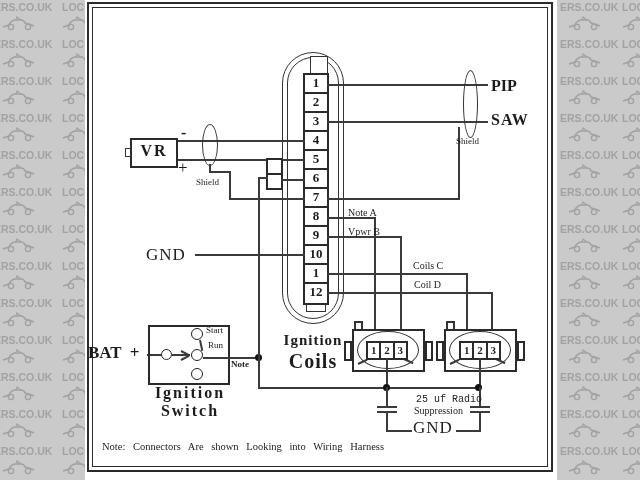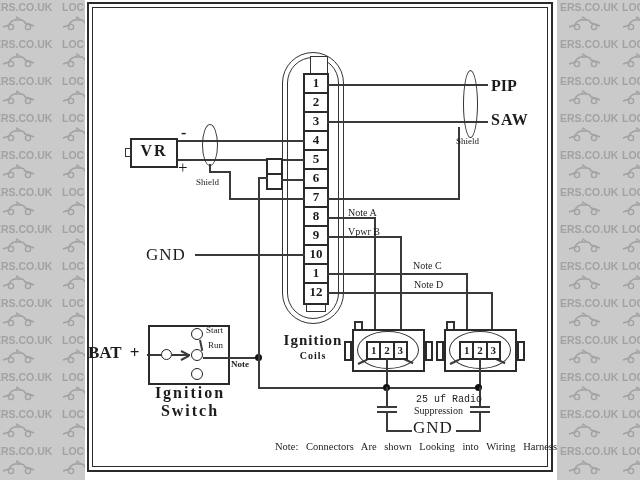--- a/index.html
+++ b/index.html
@@ -513,24 +513,24 @@
   <div class="w" style="left:195px;top:254px;width:110px;height:2px;"></div>
 
   <div class="w" style="left:327px;top:217px;width:49px;height:2px;"></div>
   <div class="w" style="left:374px;top:217px;width:2px;height:127px;"></div>
   <div class="lbl" style="left:348px;top:207px;font-size:10px;">Note A</div>
   <div class="w" style="left:327px;top:236px;width:75px;height:2px;"></div>
   <div class="w" style="left:400px;top:236px;width:2px;height:108px;"></div>
   <div class="lbl" style="left:348px;top:226px;font-size:10px;">Vpwr B</div>
   <div class="w" style="left:327px;top:273px;width:141px;height:2px;"></div>
   <div class="w" style="left:466px;top:273px;width:2px;height:71px;"></div>
-  <div class="lbl" style="left:413px;top:260px;font-size:10px;">Note C</div>
+  <div class="lbl" style="left:413px;top:260px;font-size:10px;">Coils C</div>
   <div class="w" style="left:327px;top:292px;width:166px;height:2px;"></div>
   <div class="w" style="left:491px;top:292px;width:2px;height:52px;"></div>
-  <div class="lbl" style="left:414px;top:279px;font-size:10px;">Note D</div>
+  <div class="lbl" style="left:414px;top:279px;font-size:10px;">Coil D</div>
 
   <div class="lbl b" style="left:88px;top:343px;font-size:17px;word-spacing:4px;">BAT +</div>
   <div class="w" style="left:147px;top:354px;width:15px;height:2px;"></div>
   <div class="bx" style="left:148px;top:325px;width:82px;height:60px;background:transparent;"></div>
   <div class="circ" style="left:161px;top:349px;width:11px;height:11px;"></div>
   <div class="w" style="left:172px;top:354px;width:18px;height:2px;"></div>
   <div class="dl" style="left:181px;top:350px;width:9px;transform:rotate(28deg);"></div>
   <div class="dl" style="left:181px;top:359px;width:9px;transform:rotate(-28deg);"></div>
   <div class="circ" style="left:191px;top:349px;width:12px;height:12px;"></div>
   <div class="circ" style="left:191px;top:328px;width:12px;height:12px;"></div>
@@ -541,21 +541,21 @@
   <div class="w" style="left:203px;top:357px;width:56px;height:2px;"></div>
   <div class="lbl b" style="left:231px;top:359px;font-size:9px;">Note</div>
   <div class="dot" style="left:255px;top:354px;"></div>
   <div class="lbl b" style="left:140px;top:384px;width:100px;text-align:center;font-size:16px;letter-spacing:2px;">Ignition</div>
   <div class="lbl b" style="left:140px;top:402px;width:100px;text-align:center;font-size:16px;letter-spacing:2px;font-family:Liberation Serif, serif;">Switch</div>
 
   <div class="w" style="left:258px;top:177px;width:2px;height:212px;"></div>
   <div class="w" style="left:258px;top:387px;width:223px;height:2px;"></div>
 
   <div class="lbl b" style="left:275px;top:332px;width:76px;text-align:center;font-size:15px;letter-spacing:1px;">Ignition</div>
-  <div class="lbl b" style="left:275px;top:350px;width:76px;text-align:center;font-size:10px;letter-spacing:1px;">Coils</div>
+  <div class="lbl b" style="left:275px;top:350px;width:76px;text-align:center;font-size:20px;letter-spacing:1px;">Coils</div>
 
   <div class="bx1" style="left:354px;top:321px;width:9px;height:10px;border-width:2px;"></div>
   <div class="bx" style="left:352px;top:329px;width:73px;height:43px;"></div>
   <div class="bx" style="left:344px;top:341px;width:8px;height:20px;"></div>
   <div class="bx" style="left:425px;top:341px;width:8px;height:20px;"></div>
   <div class="ell" style="left:357px;top:331px;width:62px;height:38px;"></div>
   <div class="dl" style="left:358px;top:363px;width:10px;transform:rotate(-25deg);"></div>
   <div class="dl" style="left:404px;top:358px;width:10px;transform:rotate(25deg);"></div>
   <div class="bx cpins" id="coil-a-pins" style="left:366px;top:341px;width:42px;height:19px;">
       <div class="cpin">1</div>
@@ -587,15 +587,15 @@
   <div class="w" style="left:386px;top:430px;width:26px;height:2px;"></div>
   <div class="w" style="left:479px;top:387px;width:2px;height:20px;"></div>
   <div class="w" style="left:470px;top:406px;width:20px;height:2px;"></div>
   <div class="w" style="left:470px;top:411px;width:20px;height:2px;"></div>
   <div class="w" style="left:479px;top:413px;width:2px;height:19px;"></div>
   <div class="w" style="left:456px;top:430px;width:25px;height:2px;"></div>
   <div class="lbl" style="left:416px;top:394px;font-size:10px;font-family:Liberation Mono, monospace;">25 uf Radio</div>
   <div class="lbl" style="left:414px;top:405px;font-size:10px;">Suppression</div>
   <div class="lbl" style="left:413px;top:418px;font-size:17px;letter-spacing:1px;">GND</div>
 
-  <div class="lbl" style="left:85px;top:441px;width:472px;text-align:right;font-size:10.5px;word-spacing:5px;">Note:  Connectors  Are  shown  Looking  into  Wiring  Harness</div>
+  <div class="lbl" style="left:102px;top:441px;width:472px;text-align:left;font-size:10.5px;word-spacing:5px;">Note:  Connectors  Are  shown  Looking  into  Wiring  Harness</div>
 
 </div>
 
 </body></html>

